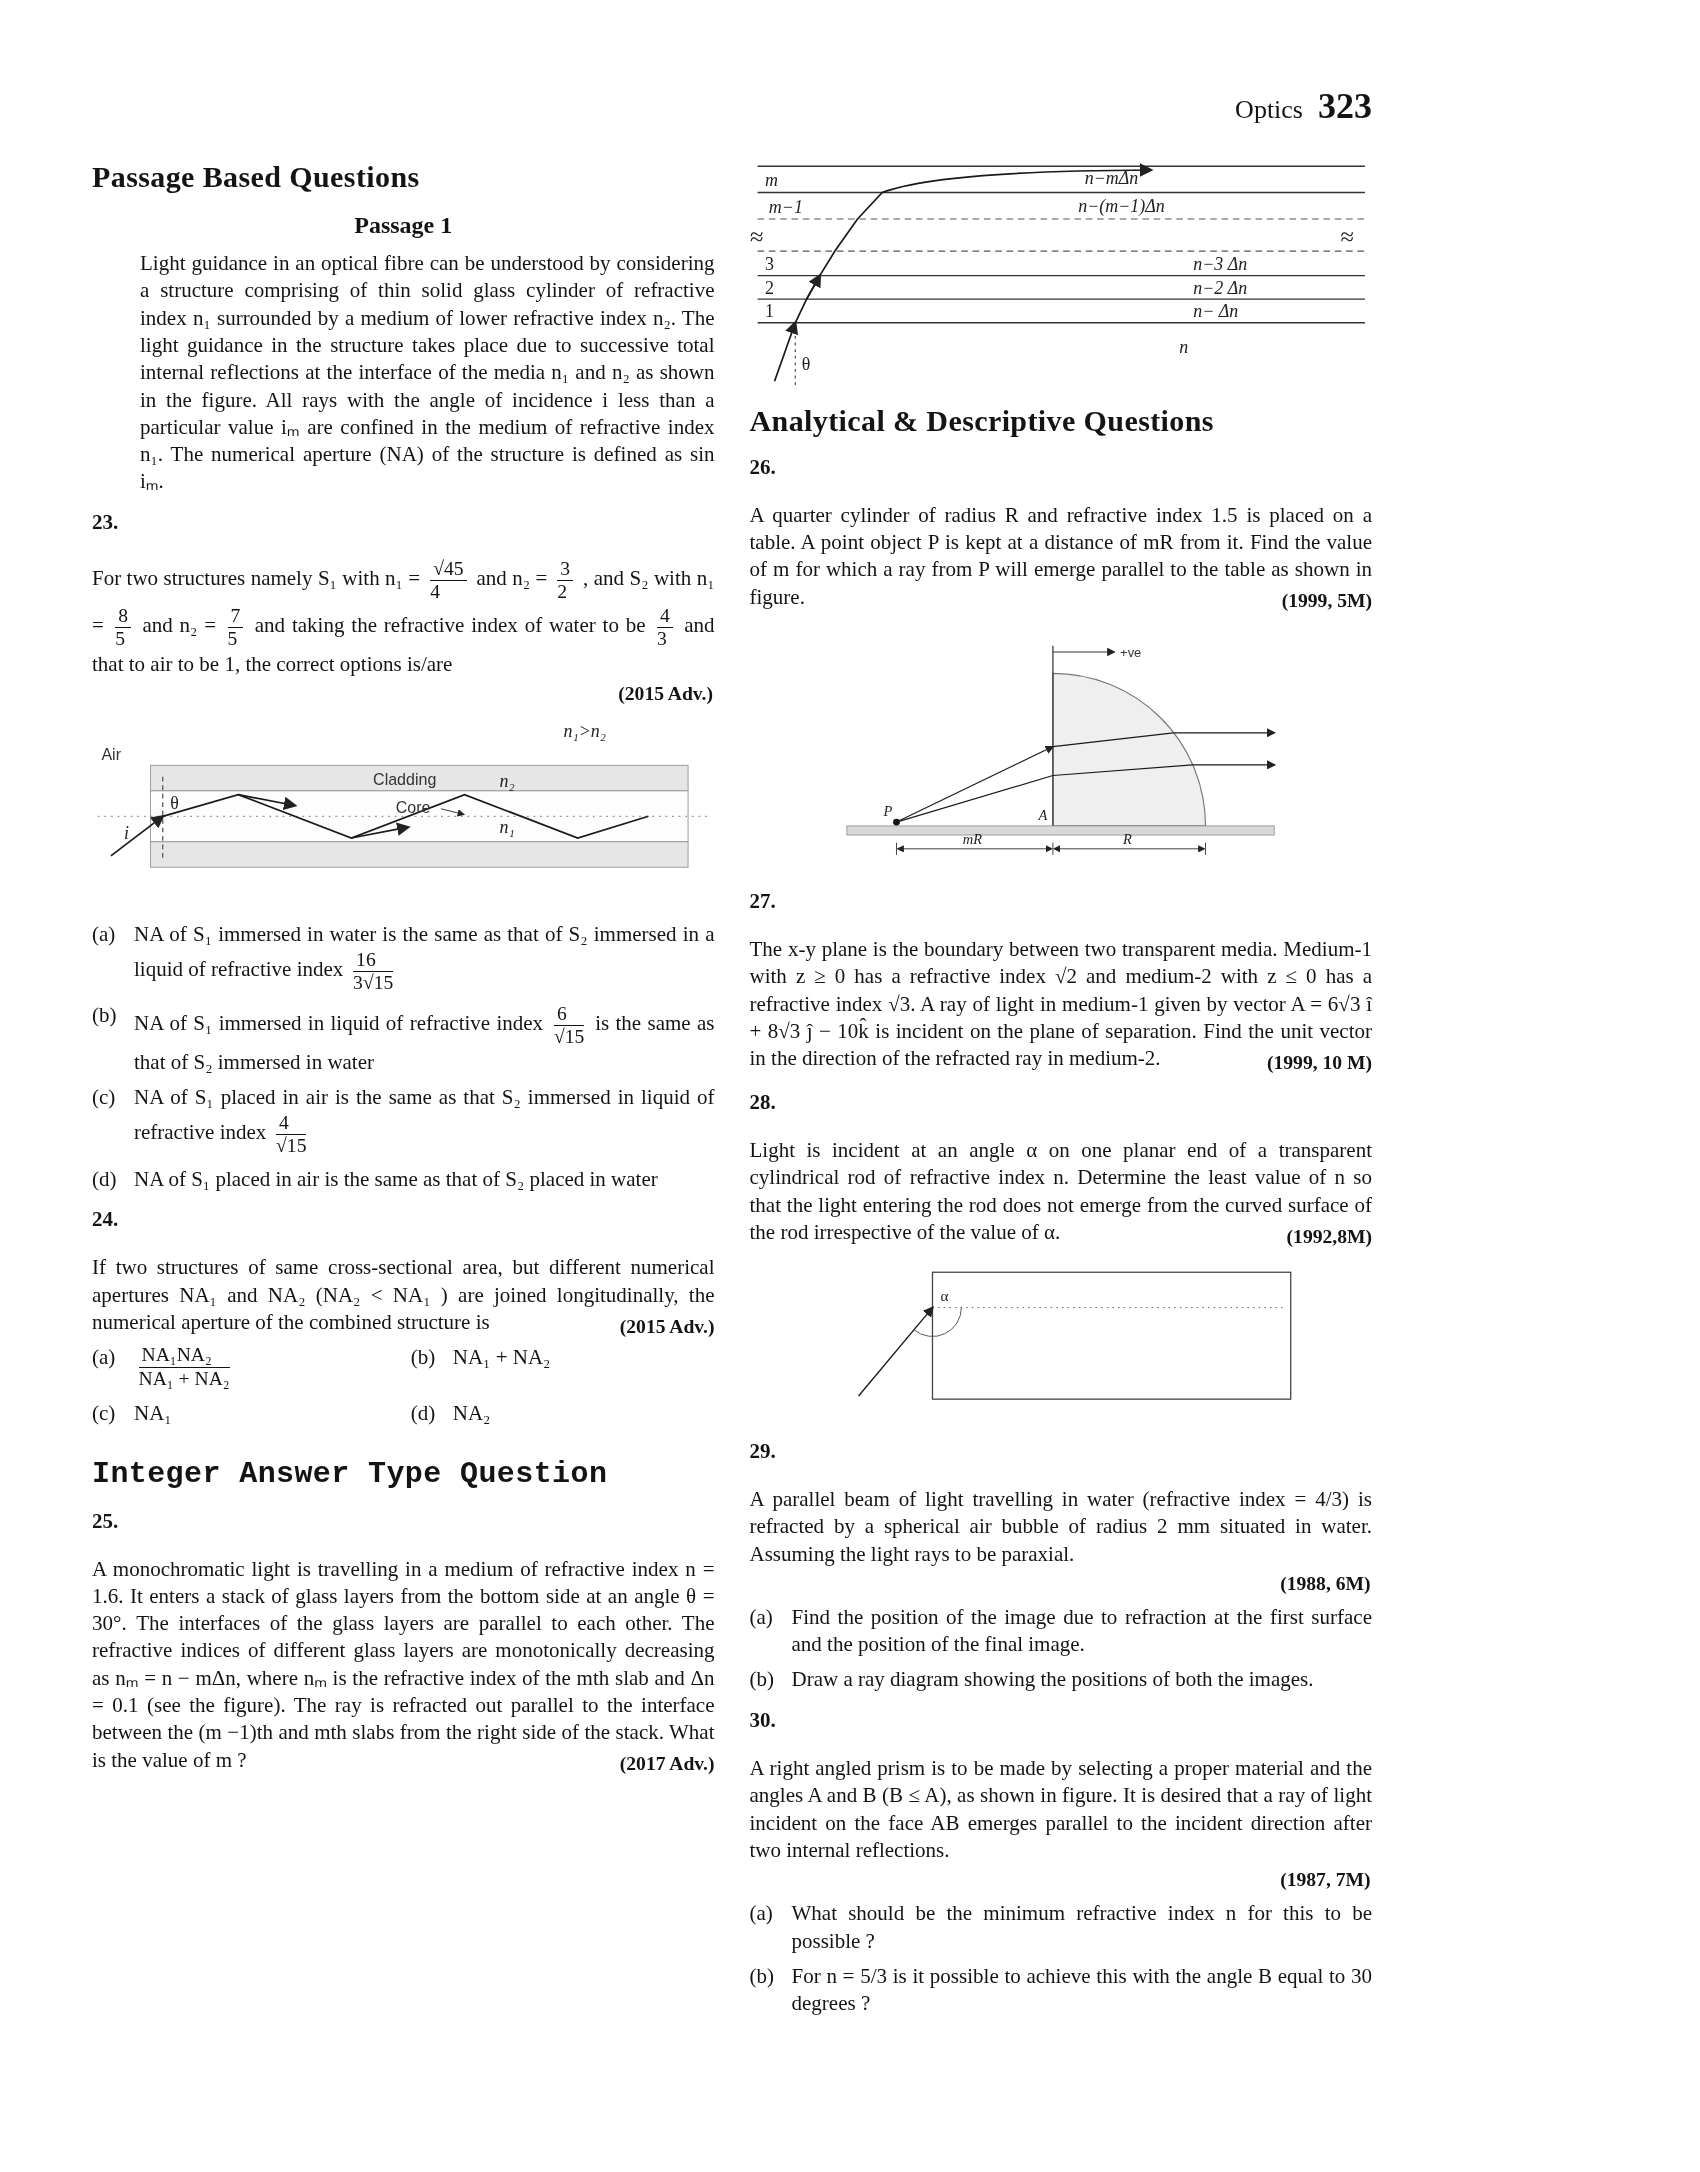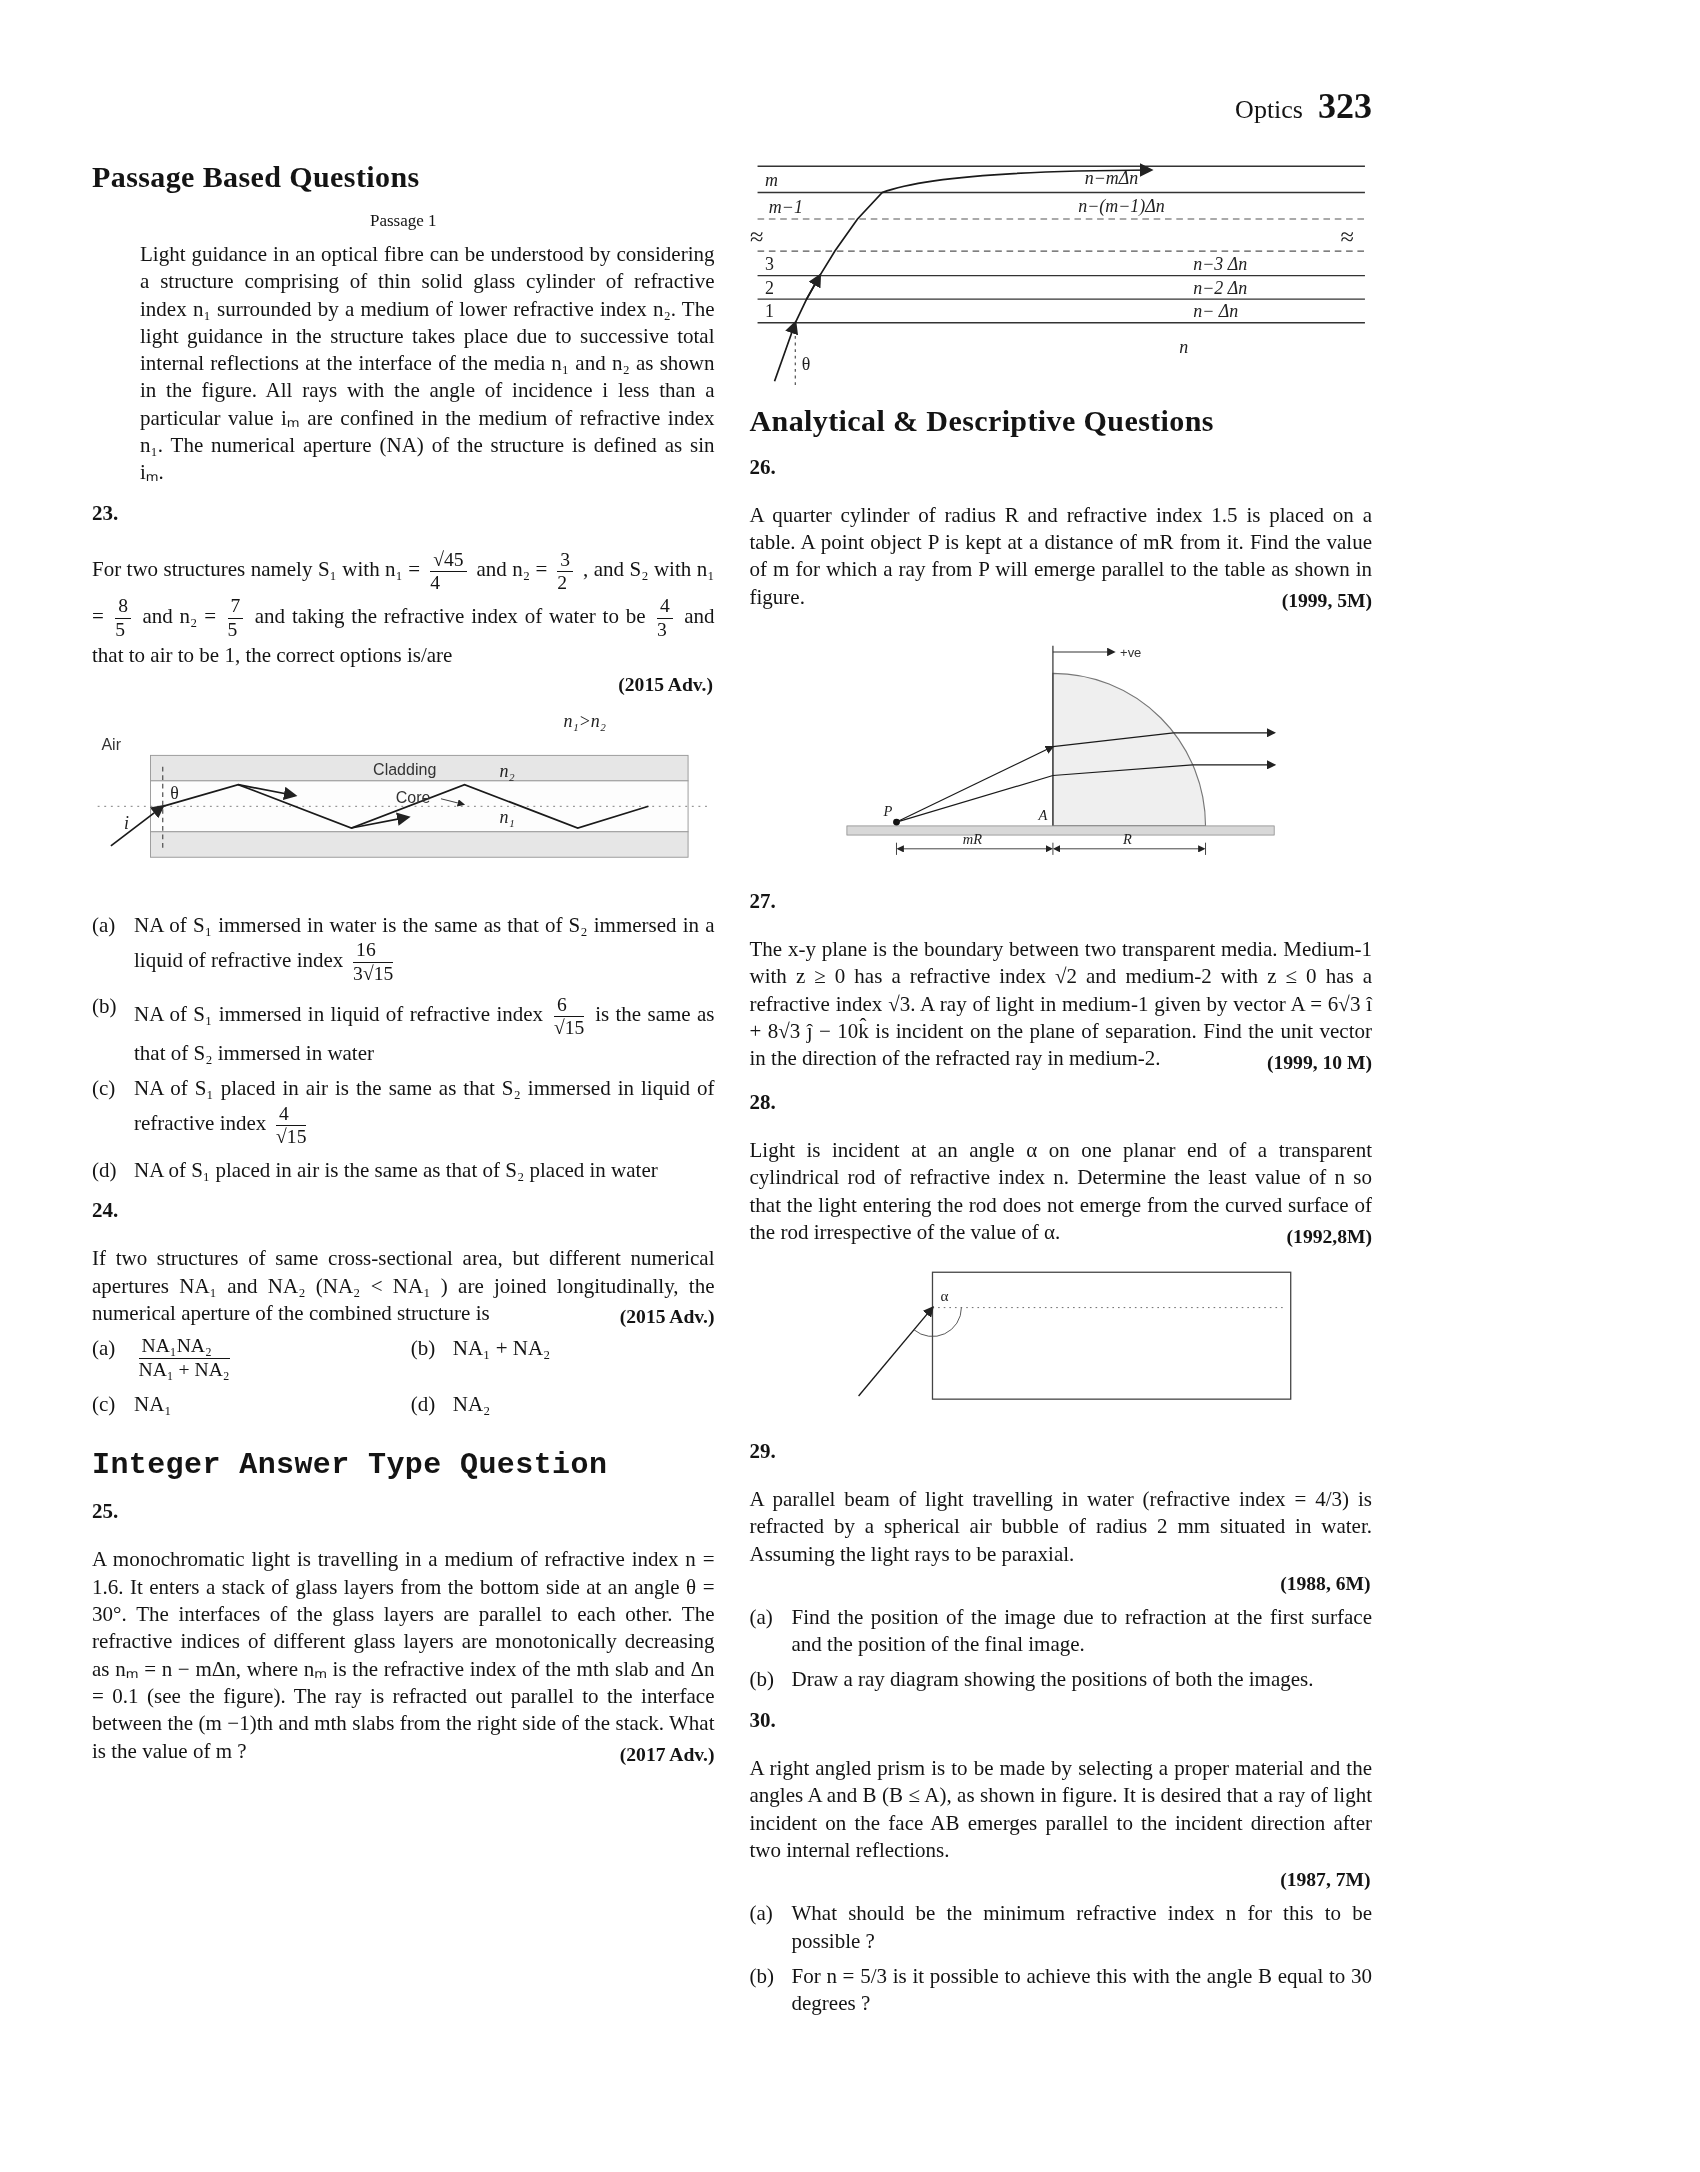--- a/index.html
+++ b/index.html
@@ -9,21 +9,21 @@
     font-family:"Liberation Serif", serif;
     color:#141414; font-size:21px; line-height:1.3;
   }
   .page { width:1464px; height:2172px; padding:83px 92px 60px 92px; overflow:hidden; }
   .page-header { text-align:right; margin-bottom:23px; }
   .chapter { font-size:26px; margin-right:15px; }
   .pagenum { font-size:36px; font-weight:bold; }
   .columns { display:flex; gap:35px; }
   .col { flex:1 1 0; min-width:0; }
   h2.section { font-size:30px; font-weight:bold; margin:4.5px 0 13.6px; letter-spacing:0.4px; }
-  h3.passage-title { font-size:17px; font-weight:normal; text-align:center; margin:3px 0 9px; }
+  h3.passage-title { font-size:24px; font-weight:bold; text-align:center; margin:3px 0 9px; }
   p.passage { text-align:justify; margin-left:48px; margin-bottom:7.6px; }
   .question { display:flex; margin-top:13.6px;flex-direction:column; }
   .qnum { flex:0 0 48px; font-weight:bold; }
   .qbody { flex:1 1 auto; min-width:0; }
   .qtext { text-align:justify; margin-bottom:3px; }
   .tagline { text-align:right; font-weight:bold; font-size:19.6px; margin:1.5px 1.5px 4.5px 0; }
   .tagfloat { float:right; font-weight:bold; font-size:19.6px; margin-left:10.6px; margin-top:4.5px; }
   .frac { display:inline-block; vertical-align:middle; line-height:1.05; margin:1.5px 4.5px; font-size:19.6px; }
   .fnum { display:block; border-bottom:1.5px solid #141414; padding:0 3px 0.8px; }
   .fden { display:block; padding-top:0.8px; }

